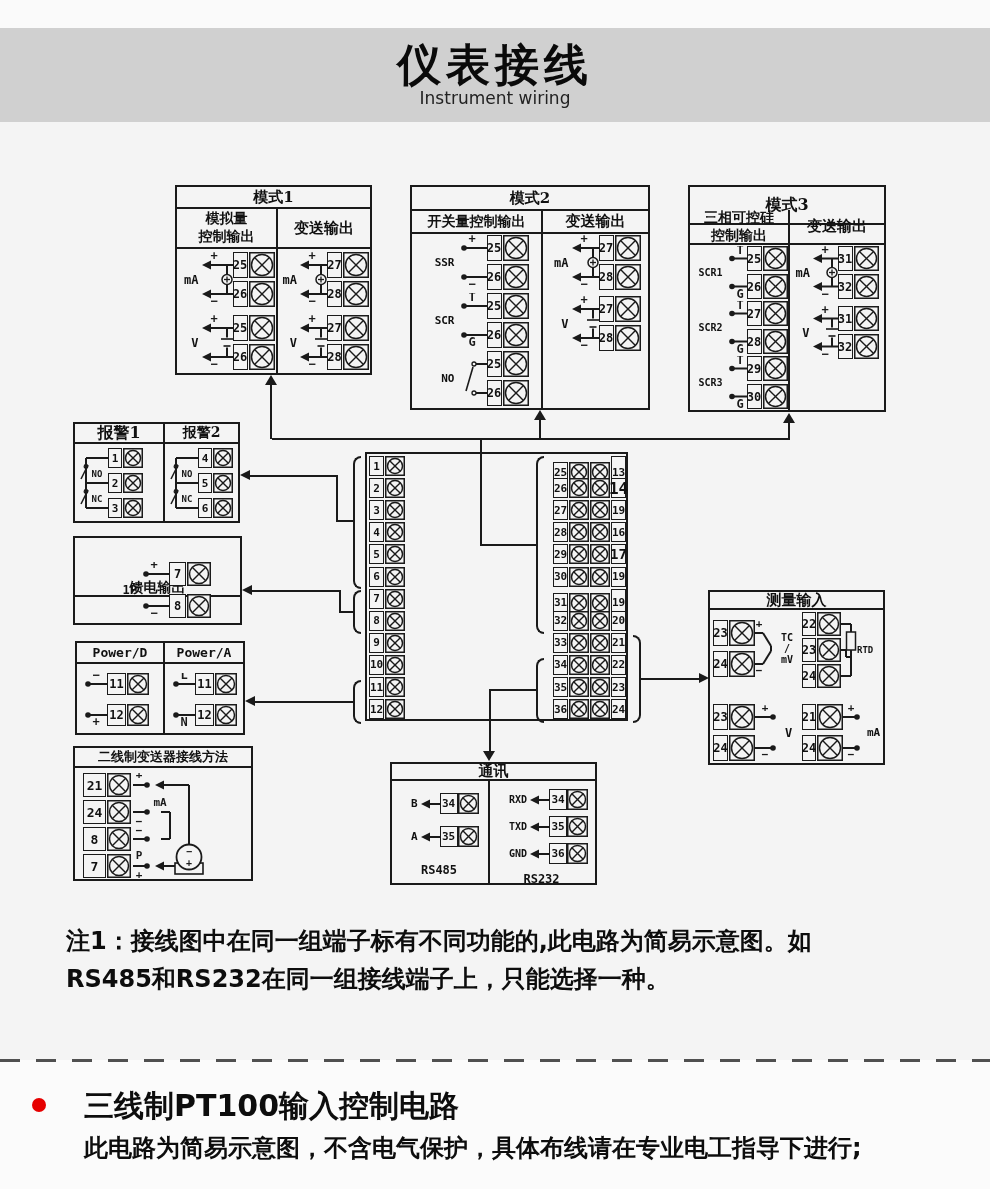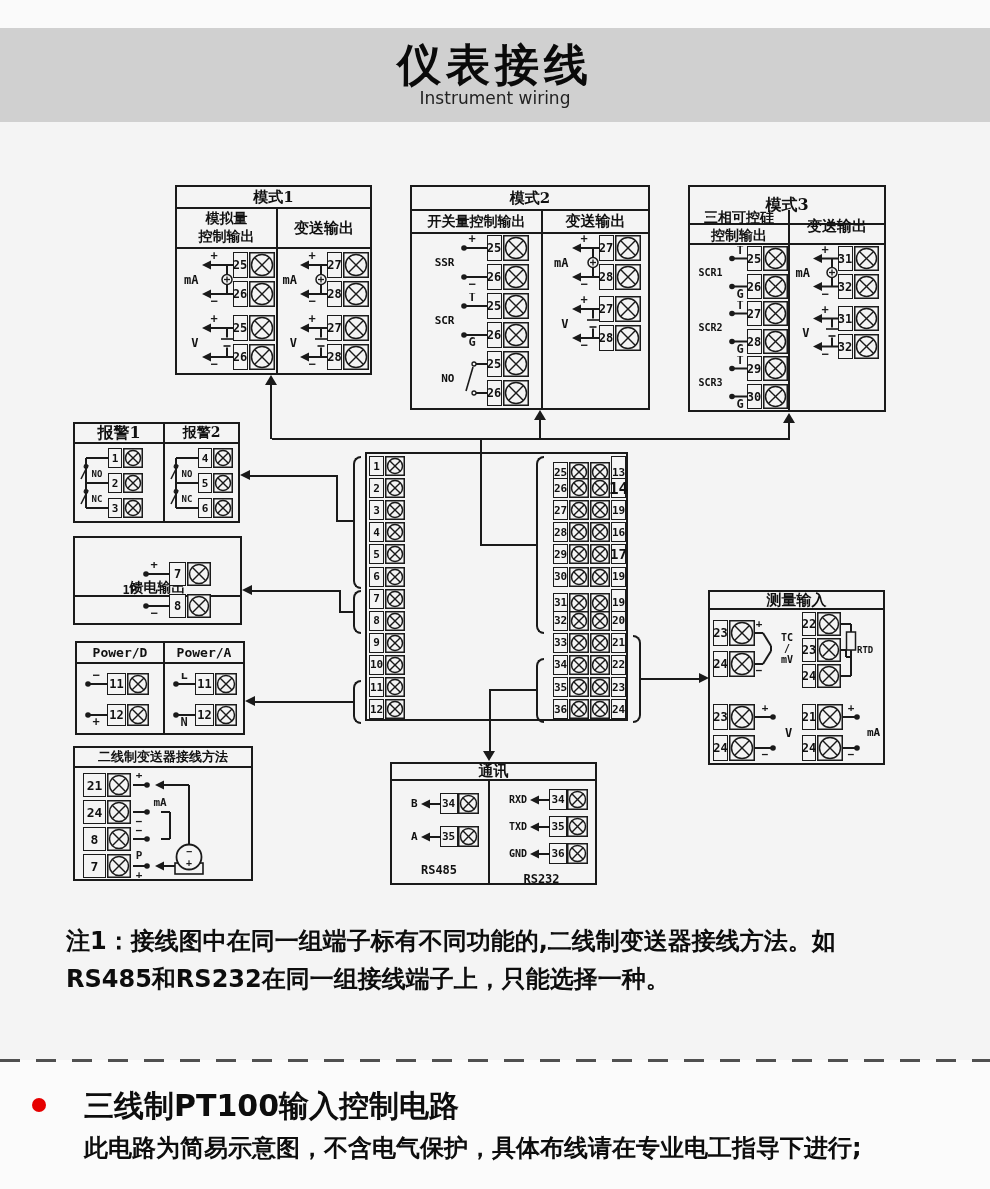--- a/index.html
+++ b/index.html
@@ -1374,20 +1374,20 @@
       <div class="hline" style="position: absolute; left: 252px; top: 590px; width: 89px; height: 2px;"></div>
       <div class="arr arr-left" style="position: absolute; left: 242px; top: 585px;"></div>
       <div class="brk brk-left" style="position: absolute; left: 353px; top: 680px; width: 8px; height: 44px;"></div>
       <div class="hline" style="position: absolute; left: 255px; top: 701px; width: 99px; height: 2px;"></div>
       <div class="arr arr-left" style="position: absolute; left: 245px; top: 696px;"></div>
       <div class="brk brk-right" style="position: absolute; left: 633px; top: 635px; width: 8px; height: 88px;"></div>
       <div class="hline" style="position: absolute; left: 641px; top: 678px; width: 58px; height: 2px;"></div>
       <div class="arr arr-right" style="position: absolute; left: 699px; top: 673px;"></div>
     </div>
   <div class="notes">
-    <div>注1：接线图中在同一组端子标有不同功能的,二线制变送器接线方法。如</div>
+    <div>注1：接线图中在同一组端子标有不同功能的,此电路为简易示意图。如</div>
     <div>RS485和RS232在同一组接线端子上，只能选择一种。</div>
   </div>
   <div class="dash"></div>
   <div class="bullet"></div>
   <div class="foot-head">三线制PT100输入控制电路</div>
   <div class="foot-sub">此电路为简易示意图，不含电气保护，具体布线请在专业电工指导下进行;</div>
 </div>
 
 </body></html>

